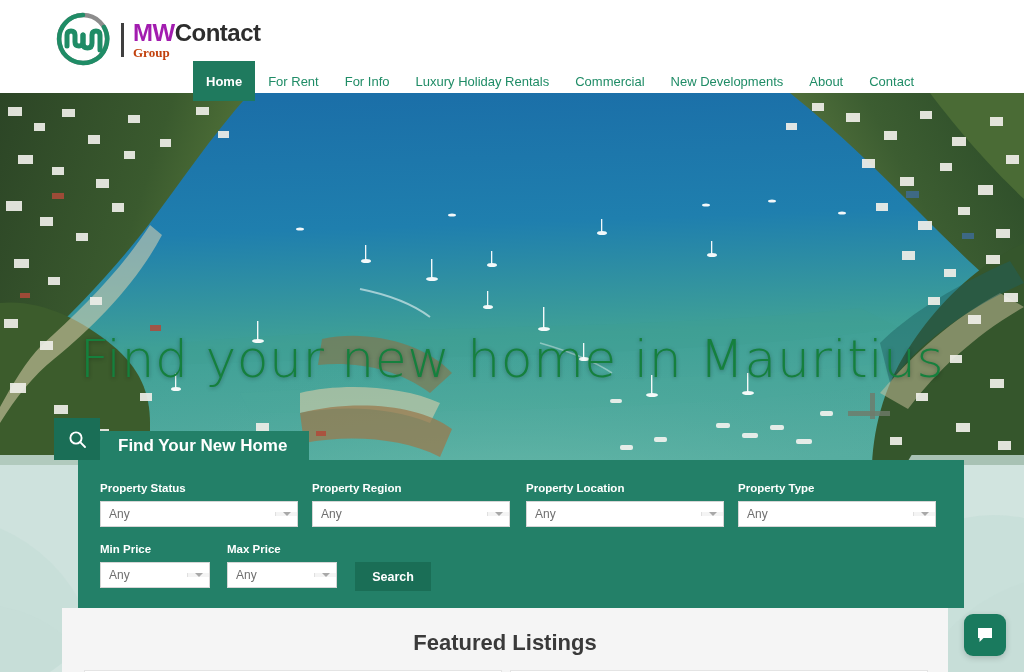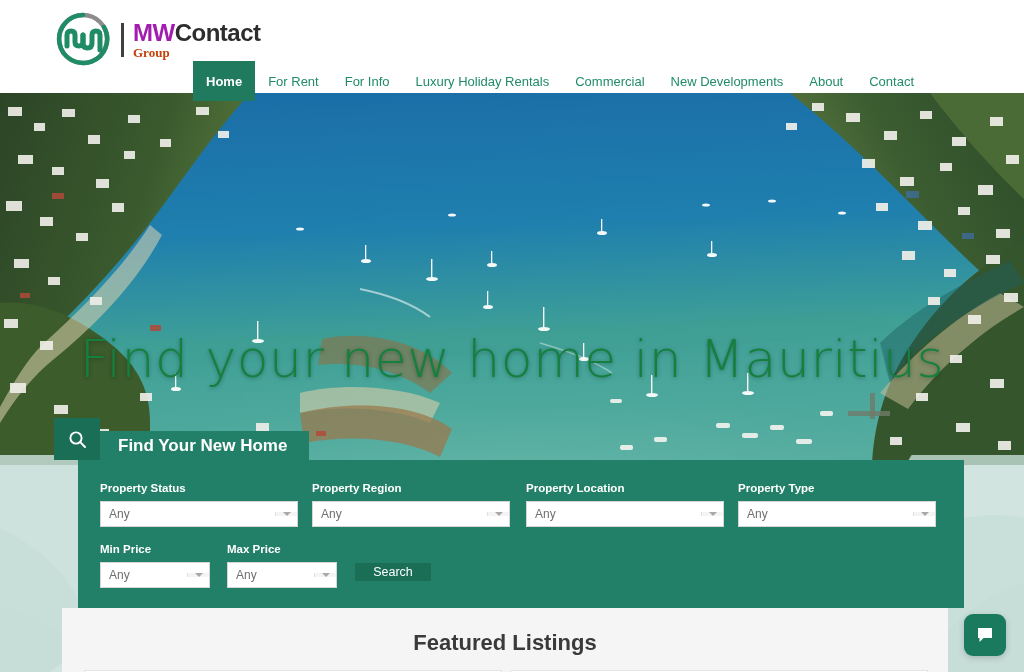--- a/index.html
+++ b/index.html
@@ -99,22 +99,22 @@
     width: 22px; background: #f4f4f4; border-left: 1px solid #e0e0e0;
     display: flex; align-items: center; justify-content: center;
   }
   .caret {
     width: 0; height: 0;
     border-left: 4px solid transparent; border-right: 4px solid transparent;
     border-top: 4px solid #a8a8a8;
   }
   .search-btn {
     background: #1a6e56; color: #ffffff; border: none;
-    font-size: 12.5px; font-weight: normal;
-    height: 18px; width: 76px; cursor: pointer;
+    font-size: 12.5px; font-weight: bold;
+    height: 29px; width: 76px; cursor: pointer;
     font-family: "Liberation Sans", sans-serif;
   }
 
   
   .page-body {
     position: absolute; left: 0; top: 608px; width: 1024px; height: 64px;
     z-index: 5;
   }
   .body-inner {
     position: absolute; left: 62px; top: 0; width: 886px; height: 64px;

